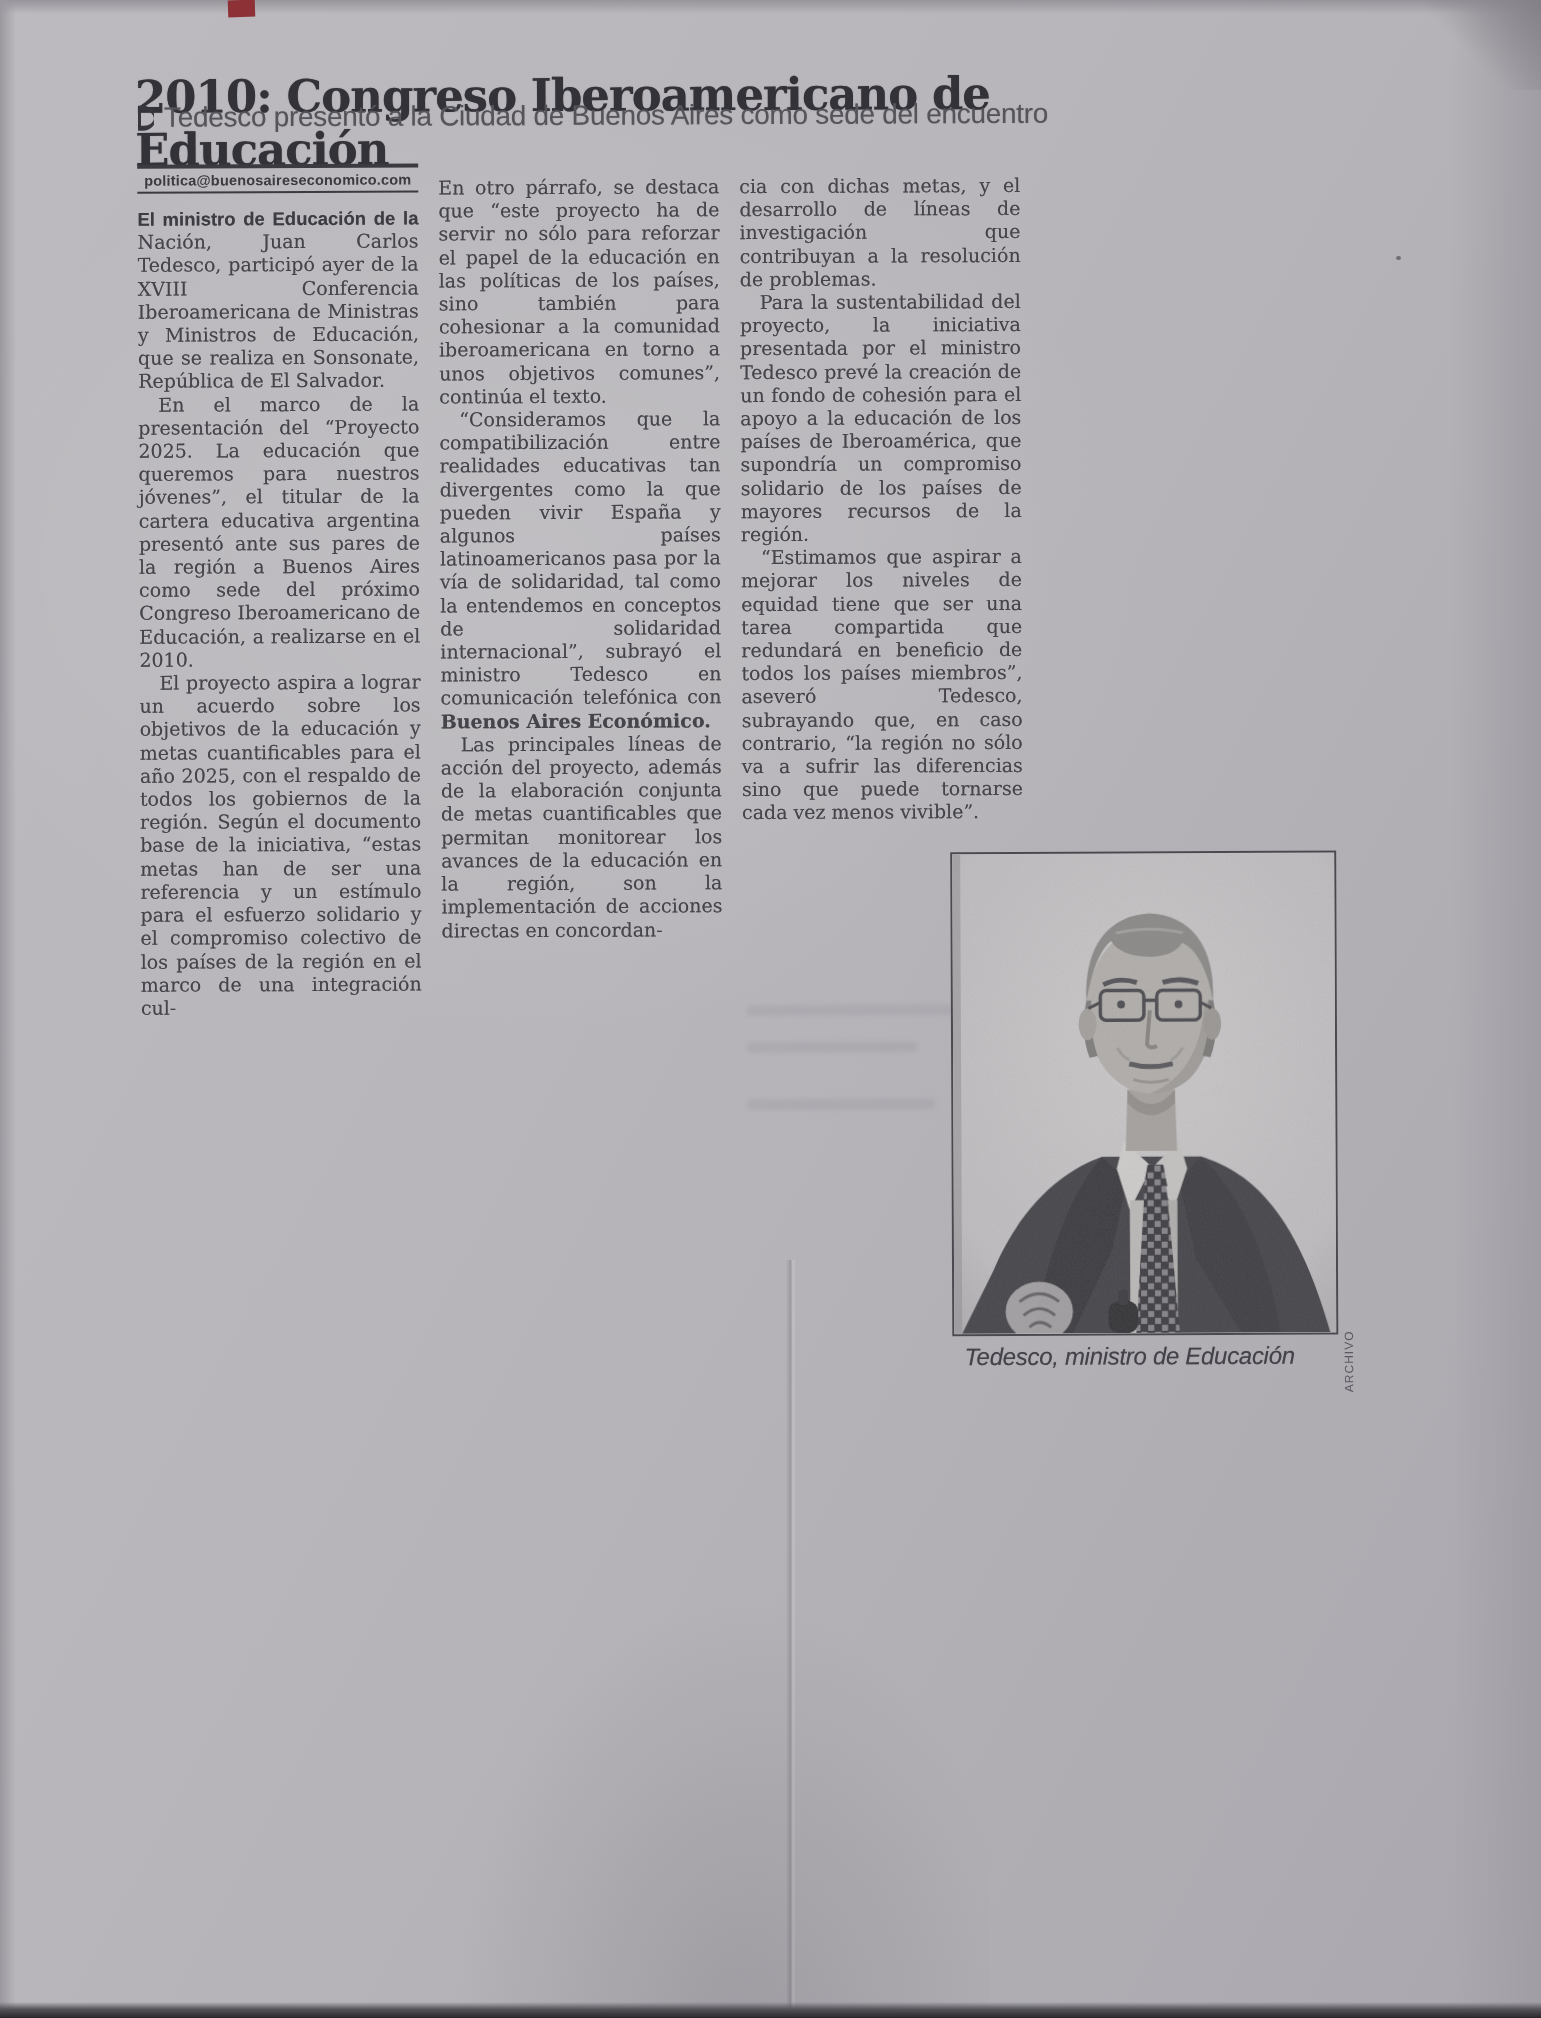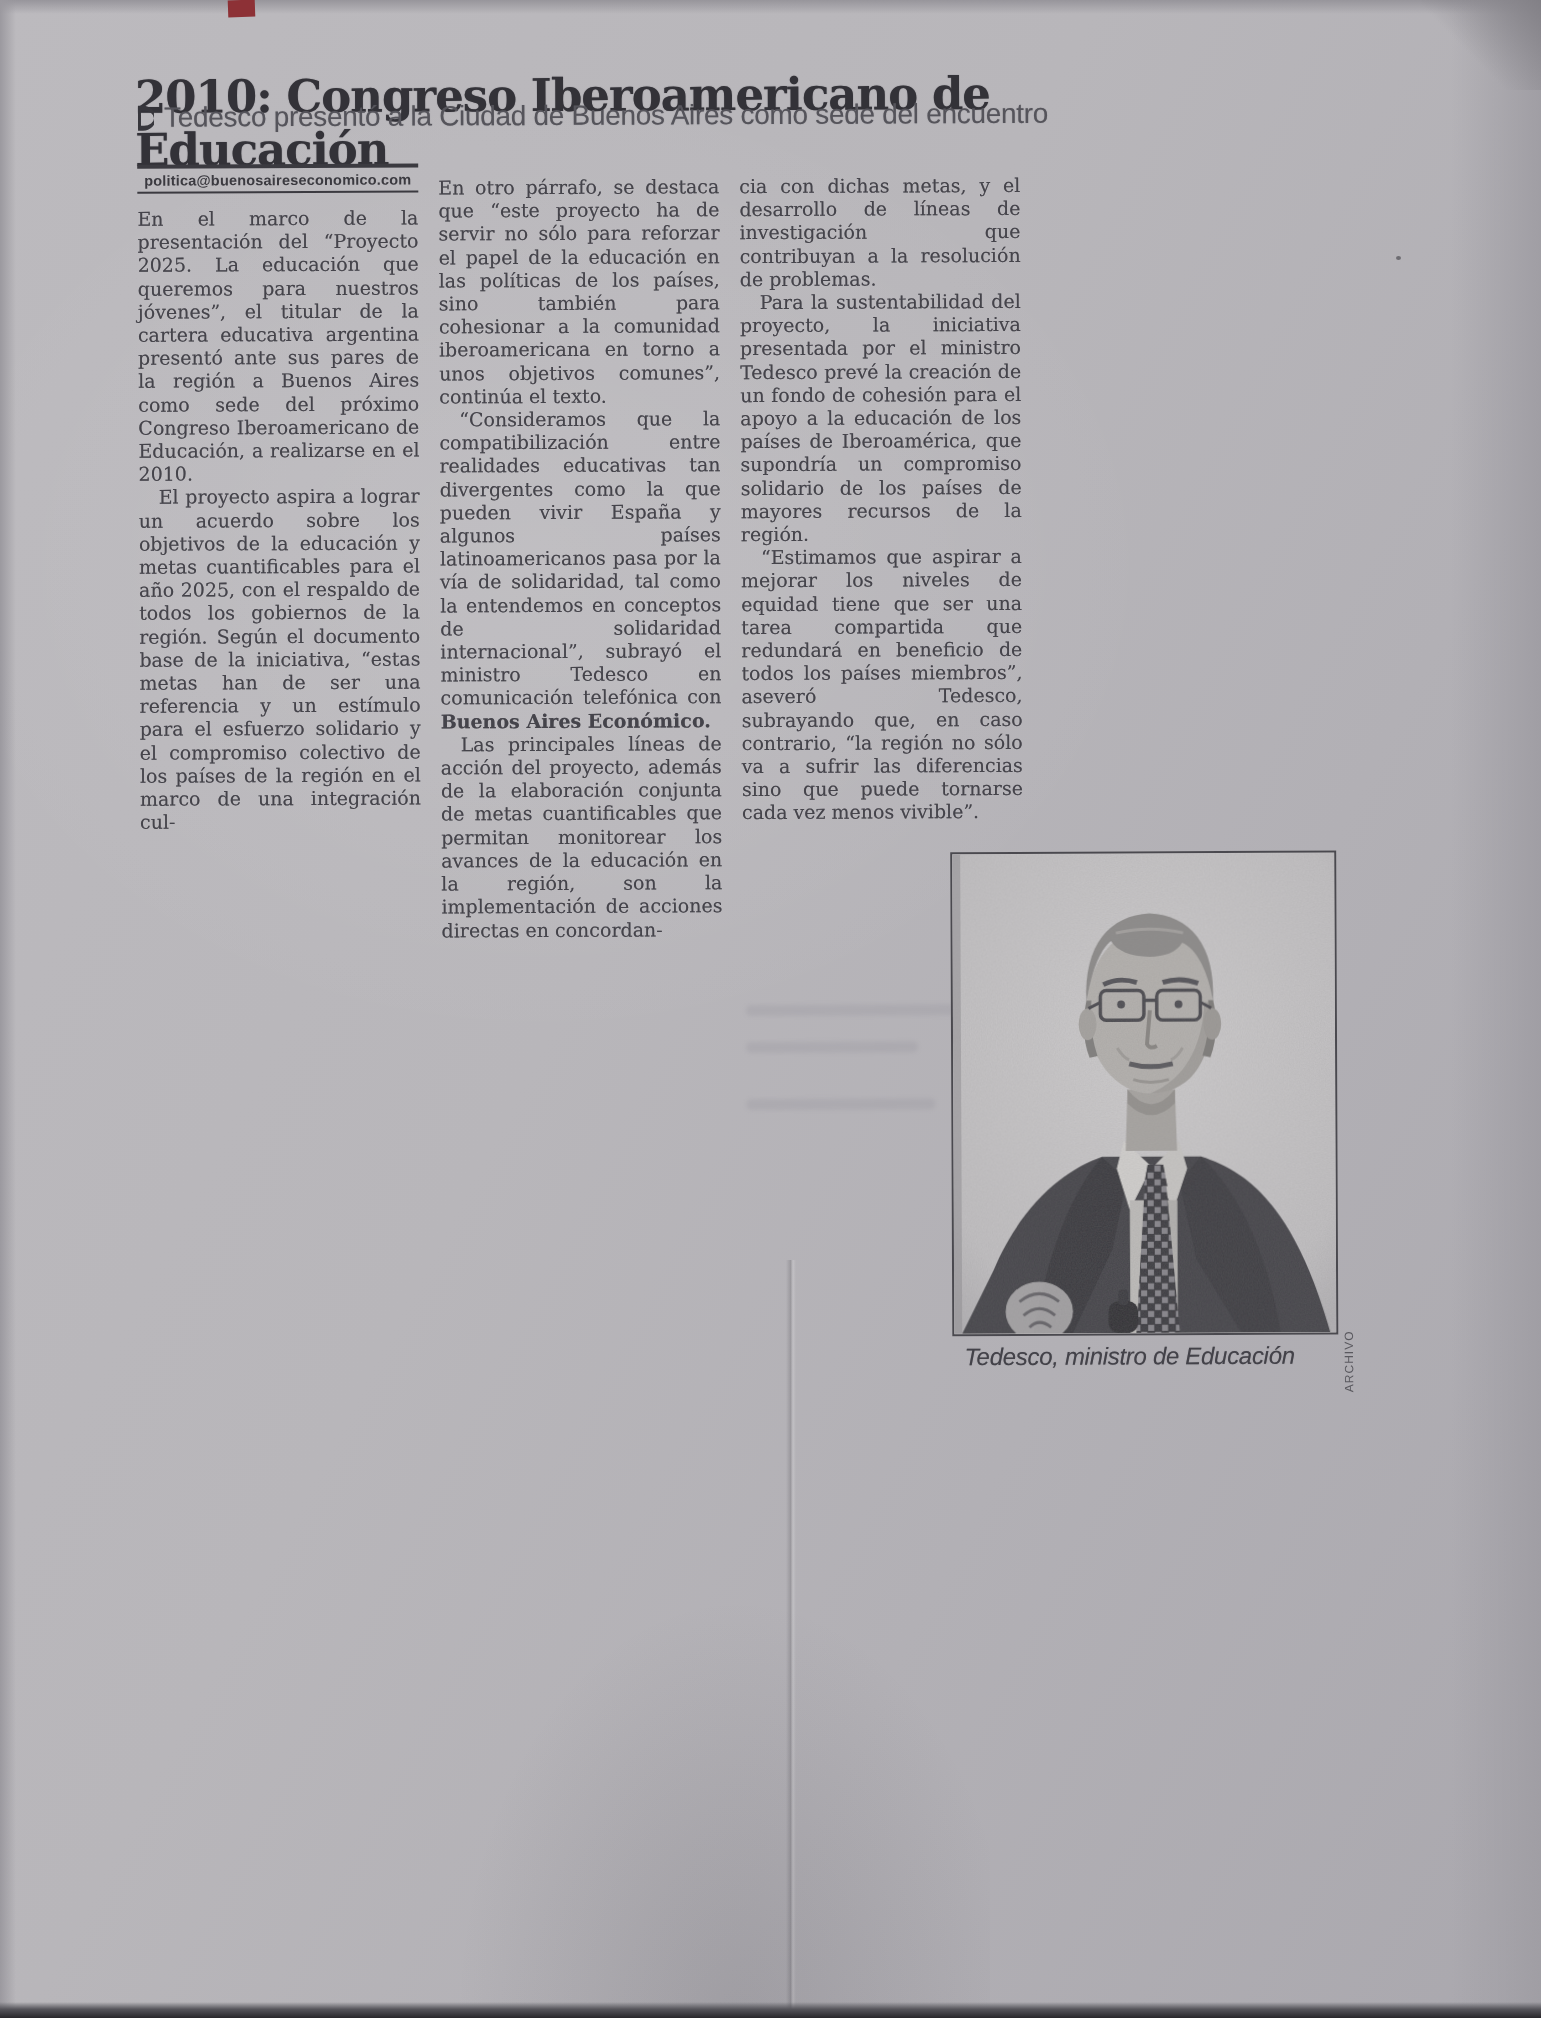--- a/index.html
+++ b/index.html
@@ -89,20 +89,21 @@
       <span class="deck-text">Tedesco presentó a la Ciudad de Buenos Aires como sede del encuentro</span>
     </div>
 
     <div class="columns">
 
       <div class="col col1">
         <div class="email-band">
           <span class="email-text">politica@buenosaireseconomico.com</span>
         </div>
         <div class="body-copy">
+          <p><span class="lead">El ministro de Educación de la</span><span> Nación, Juan Carlos Tedesco, participó ayer de la XVIII Conferencia Iberoamericana de Ministras y Ministros de Educación, que se realiza en Sonsonate, República de El Salvador.</span></p>
           <p>En el marco de la presentación del “Proyecto 2025. La educación que queremos para nuestros jóvenes”, el titular de la cartera educativa argentina presentó ante sus pares de la región a Buenos Aires como sede del próximo Congreso Iberoamericano de Educación, a realizarse en el 2010.</p>
           <p>El proyecto aspira a lograr un acuerdo sobre los objetivos de la educación y metas cuantificables para el año 2025, con el respaldo de todos los gobiernos de la región. Según el documento base de la iniciativa, “estas metas han de ser una referencia y un estímulo para el esfuerzo solidario y el compromiso colectivo de los países de la región en el marco de una integración cul-</p>
         </div>
       </div>
 
       <div class="col col2">
         <div class="body-copy">
           <p>En otro párrafo, se destaca que “este proyecto ha de servir no sólo para reforzar el papel de la educación en las políticas de los países, sino también para cohesionar a la comunidad iberoamericana en torno a unos objetivos comunes”, continúa el texto.</p>
           <p><span>“Consideramos que la compatibilización entre realidades educativas tan divergentes como la que pueden vivir España y algunos países latinoamericanos pasa por la vía de solidaridad, tal como la entendemos en conceptos de solidaridad internacional”, subrayó el ministro Tedesco en comunicación telefónica con </span><span class="bold-serif">Buenos Aires Económico.</span></p>
           <p>Las principales líneas de acción del proyecto, además de la elaboración conjunta de metas cuantificables que permitan monitorear los avances de la educación en la región, son la implementación de acciones directas en concordan-</p>

